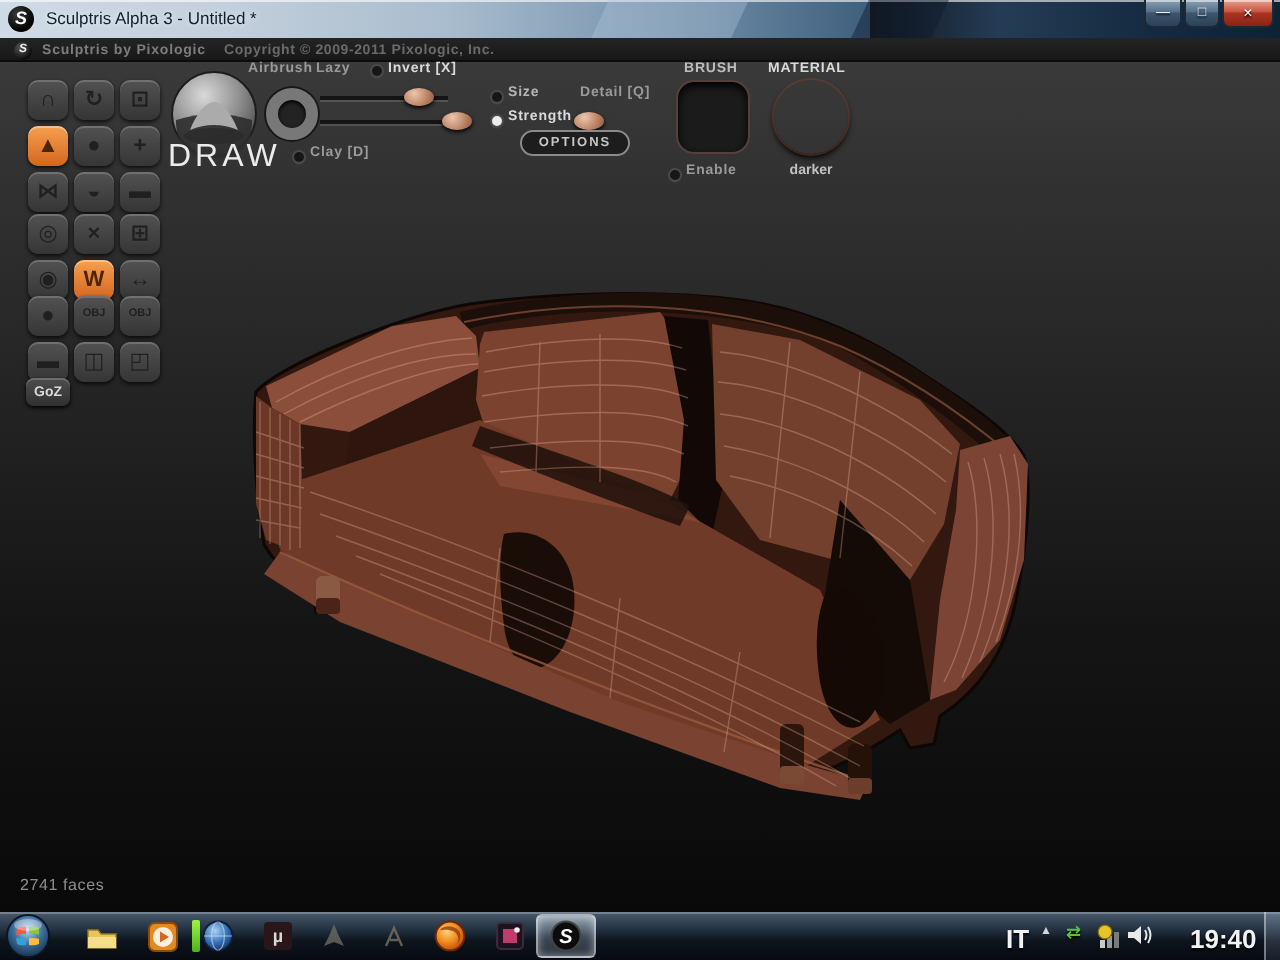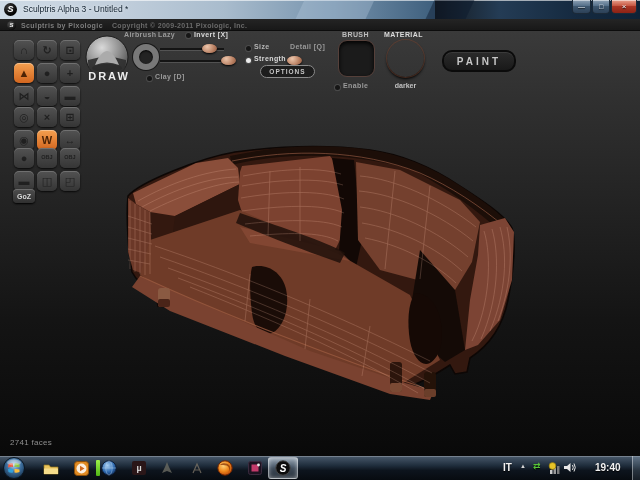--- a/index.html
+++ b/index.html
@@ -44,21 +44,21 @@
   .radio { position:absolute; width:5px; height:5px; border-radius:50%; background:#161616; box-shadow:0 0 0 1px #4a4a4a, 0 1px 1px rgba(255,255,255,.15); }
   .radio.on { background:#ececec; }
   .track { position:absolute; height:2px; background:#141414; box-shadow:0 1px 0 rgba(255,255,255,.14); }
   .handle { position:absolute; width:15px; height:9px; border-radius:50%;
     background:radial-gradient(circle at 35% 30%,#ecc5ab,#b47a5c 65%,#8a5640); box-shadow:0 1px 2px #000; }
   .pillbtn { position:absolute; border-radius:10px; background:#1d1d1d; color:#c6c6c6;
     display:flex; align-items:center; justify-content:center; font-weight:bold; cursor:default; }
   .options-btn { left:260px; top:65px; width:55px; height:13px; border:1px solid #8a8a8a; font-size:6.5px; letter-spacing:1px; }
   .paint-btn { left:442px; top:50px; width:74px; height:22px; border:2px solid #0b0b0b; font-size:10px; letter-spacing:3px;
     background:linear-gradient(#2b2b2b,#191919); box-shadow:inset 0 1px 0 rgba(255,255,255,.08); }
-  .draw-label { position:absolute; left:84px; top:70px; width:50px; text-align:center; font-size:11px; font-weight:bold; color:#ececec; letter-spacing:2px; }
+  .draw-label { position:absolute; left:84px; top:70px; width:50px; text-align:center; font-size:16px; font-weight:normal; color:#ececec; letter-spacing:2px; }
   .falloff-ring { position:absolute; left:133px; top:44px; width:26px; height:26px; border-radius:50%;
     border:6px solid #787878; background:#232323; box-shadow:0 0 0 1px #191919, inset 0 1px 2px #000; }
   .brush-swatch { position:absolute; left:338px; top:40px; width:37px; height:37px; border-radius:9px;
     background:#1b1b1b; border:1px solid #55403a; box-shadow:inset 0 2px 4px #000; }
   .material-ball { position:absolute; left:387px; top:40px; width:37px; height:37px; border-radius:50%;
     background:radial-gradient(circle at 40% 30%,#d4male 0,#d47a58 0,#b85838 35%,#83301c 65%,#43150c 95%);
     box-shadow:0 0 0 1px rgba(120,70,50,.5), 0 2px 3px #000; }
   .darker-lbl { position:absolute; left:387px; top:82px; width:37px; text-align:center; font-size:7px; color:#c2c2c2; font-weight:bold; }
 
   
@@ -73,21 +73,21 @@
 
   
   .taskbar { position:absolute; left:0; top:456px; width:640px; height:24px;
     background:linear-gradient(#4a5a6c,#1f2d3c 40%,#0d141d 60%,#070b10); box-shadow:inset 0 1px 0 rgba(255,255,255,.25); }
   .orb { position:absolute; left:3px; top:457px; width:22px; height:22px; }
   .taskapp { position:absolute; top:457px; width:26px; height:22px; display:flex; align-items:center; justify-content:center; border-radius:3px; }
   .taskapp.active { background:linear-gradient(rgba(220,232,242,.55),rgba(150,170,190,.35) 50%,rgba(120,140,160,.3));
     border:1px solid rgba(255,255,255,.5); box-shadow:inset 0 0 4px rgba(255,255,255,.5); }
   .progressbar { position:absolute; left:0px; top:3px; width:4px; height:16px; background:linear-gradient(#9ef24a,#4fb414); border-radius:1px; }
   .folder-icon svg, .taskapp svg { display:block; }
-  .tray-lbl { position:absolute; font-size:10px; color:#f2f2f2; text-shadow:0 1px 1px #000; font-weight:bold;text-align:center; }
+  .tray-lbl { position:absolute; font-size:13px; color:#f2f2f2; text-shadow:0 1px 1px #000; font-weight:bold;text-align:center; }
   .tray-arrow { position:absolute; left:520px; top:463px; font-size:6px; color:#d6d6d6; }
   .sync-icon { position:absolute; left:533px; top:461px; font-size:9px; font-weight:bold; color:#57c438; text-shadow:0 1px 1px #000; }
   .showdesk { position:absolute; left:632px; top:456px; width:8px; height:24px;
     background:linear-gradient(rgba(150,170,190,.35),rgba(60,75,90,.3)); border-left:1px solid rgba(255,255,255,.4); }
   .utorrent-btn { font-size:9px; color:#d8d8d8; background:#2a1618; width:14px; height:14px; border-radius:2px;
     display:flex; align-items:center; justify-content:center; font-weight:bold; }
 </style>
 </head>
 <body>
 
@@ -229,21 +229,20 @@
 
   <div class="lbl" style="left:342px;top:31px;color:#bdbdbd">BRUSH</div>
   <div class="brush-swatch"></div>
   <div class="radio" style="left:335px;top:85px"></div>
   <div class="lbl" style="left:343px;top:82px">Enable</div>
 
   <div class="lbl bright" style="left:384px;top:31px">MATERIAL</div>
   <div class="material-ball"></div>
   <div class="darker-lbl">darker</div>
 
-  <div class="pillbtn paint-btn">PAINT</div>
 
   <div class="tool active" style="left:14px;top:63px">▲</div>
   <div class="tool" style="left:14px;top:40px">∩</div>
   <div class="tool" style="left:37px;top:40px">↻</div>
   <div class="tool" style="left:60px;top:40px">⊡</div>
   <div class="tool" style="left:37px;top:63px">●</div>
   <div class="tool" style="left:60px;top:63px">+</div>
   <div class="tool" style="left:14px;top:86px">⋈</div>
   <div class="tool" style="left:37px;top:86px">◒</div>
   <div class="tool" style="left:60px;top:86px">▬</div>

